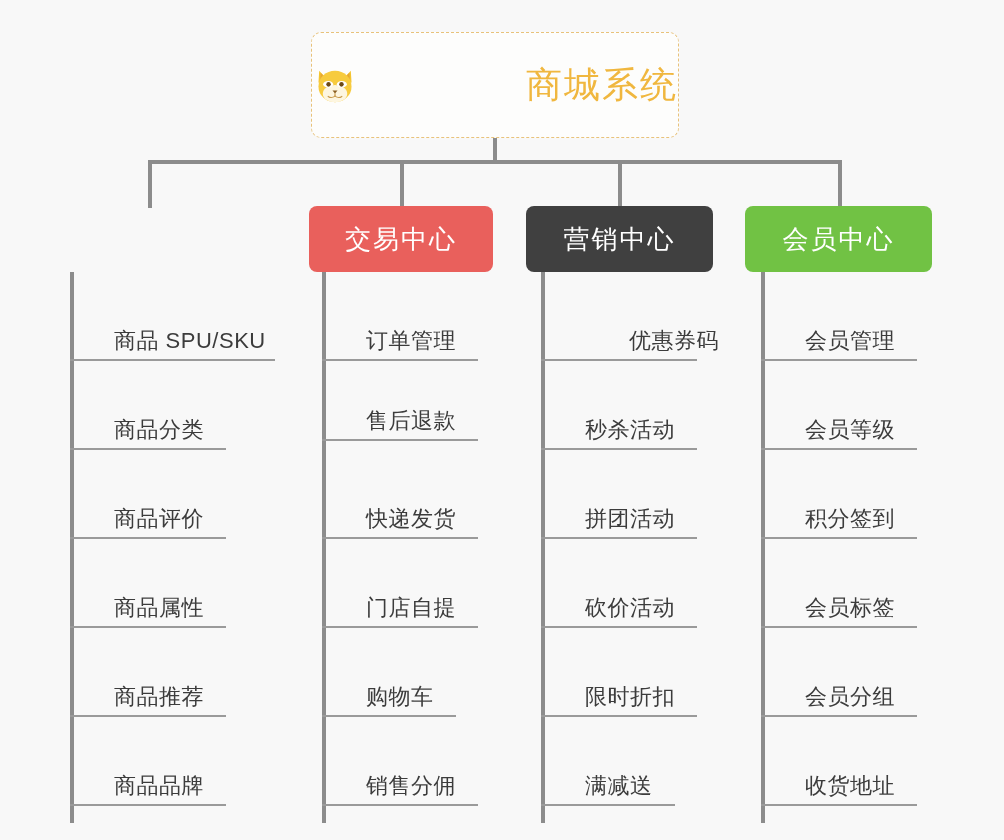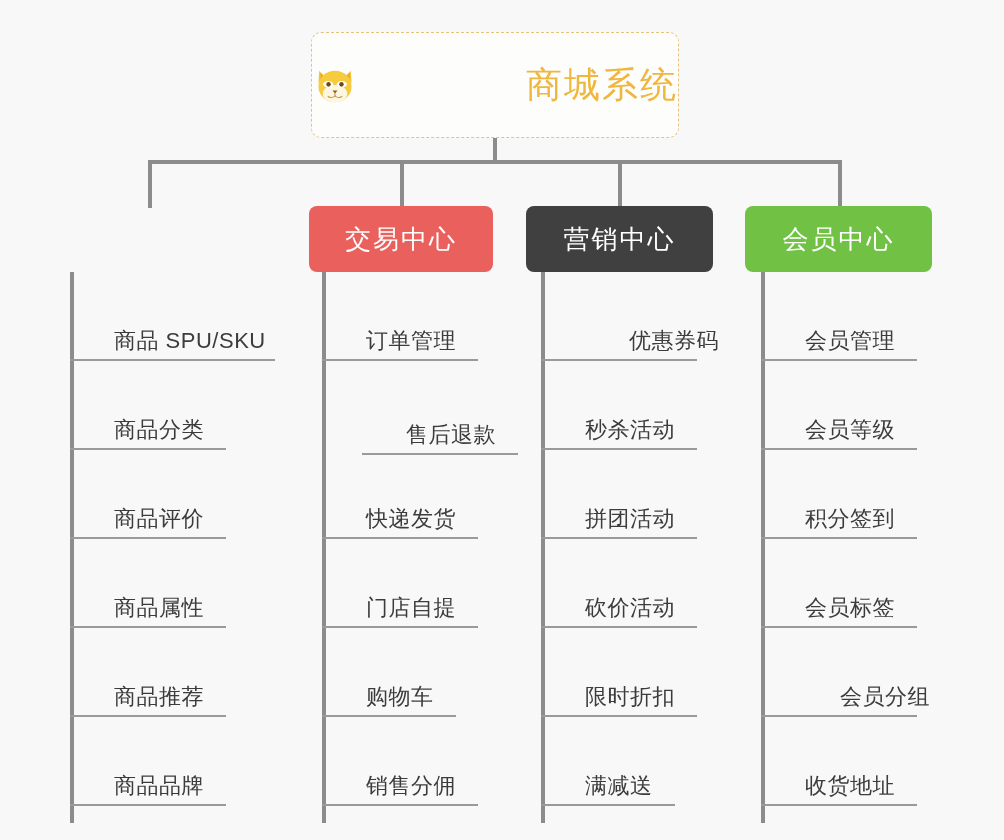--- a/index.html
+++ b/index.html
@@ -174,21 +174,21 @@
     <div class="leaf-item" style="top:445px; width:156px;">
         <span class="leaf-label">商品品牌</span>
       </div>
   </div>
 
   <div class="leaf-col" style="left:322px; width:180px;">
     <div class="spine" style="height: 551px; background: rgb(140, 140, 140);"></div>
     <div class="leaf-item" style="top:0px;   width:156px;">
         <span class="leaf-label">订单管理</span>
       </div>
-    <div class="leaf-item" style="top:94px;  width:156px;margin-left:40px;">
+    <div class="leaf-item" style="top:80px;  width:156px;">
         <span class="leaf-label">售后退款</span>
       </div>
     <div class="leaf-item" style="top:178px; width:156px;">
         <span class="leaf-label">快递发货</span>
       </div>
     <div class="leaf-item" style="top:267px; width:156px;">
         <span class="leaf-label">门店自提</span>
       </div>
     <div class="leaf-item" style="top:356px; width:134px;">
         <span class="leaf-label">购物车</span>
@@ -227,21 +227,21 @@
       </div>
     <div class="leaf-item" style="top:89px;  width:156px;">
         <span class="leaf-label">会员等级</span>
       </div>
     <div class="leaf-item" style="top:178px; width:156px;">
         <span class="leaf-label">积分签到</span>
       </div>
     <div class="leaf-item" style="top:267px; width:156px;">
         <span class="leaf-label">会员标签</span>
       </div>
-    <div class="leaf-item" style="top:356px; width:156px;padding-left:35px;">
+    <div class="leaf-item" style="top:356px; width:156px;">
         <span class="leaf-label">会员分组</span>
       </div>
     <div class="leaf-item" style="top:445px; width:156px;">
         <span class="leaf-label">收货地址</span>
       </div>
   </div>
 
 </div>
 
 </body></html>

